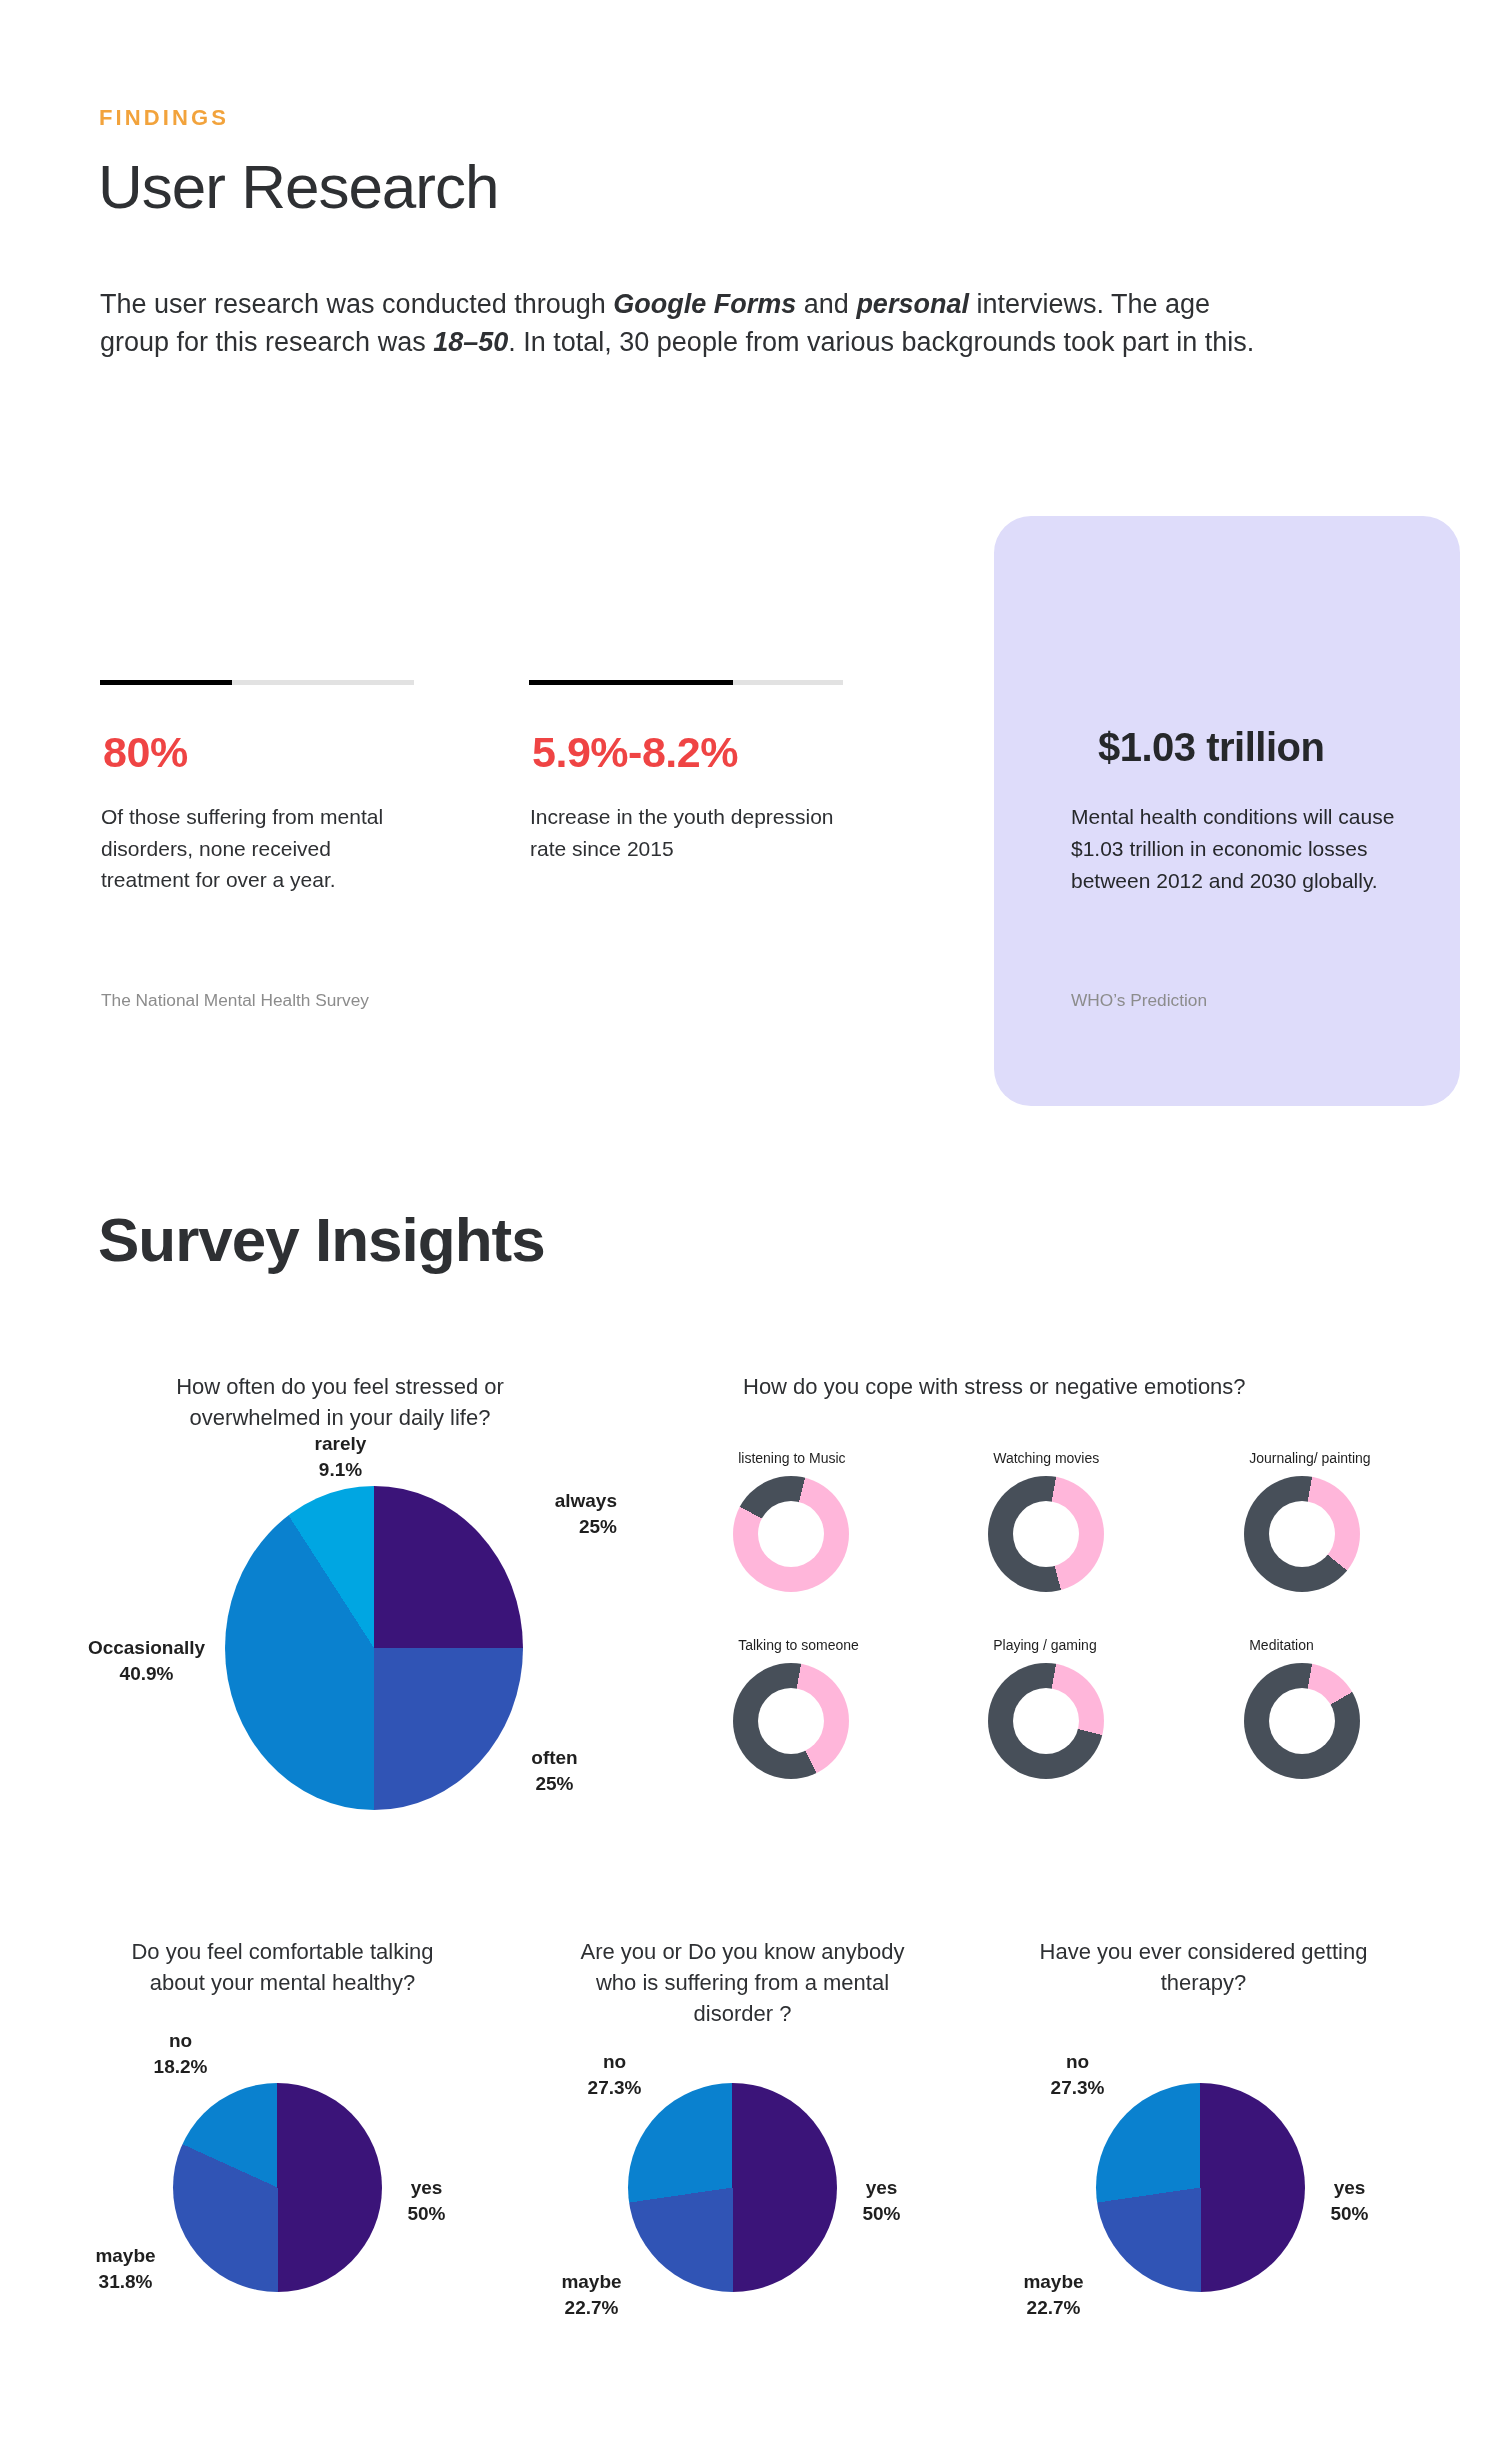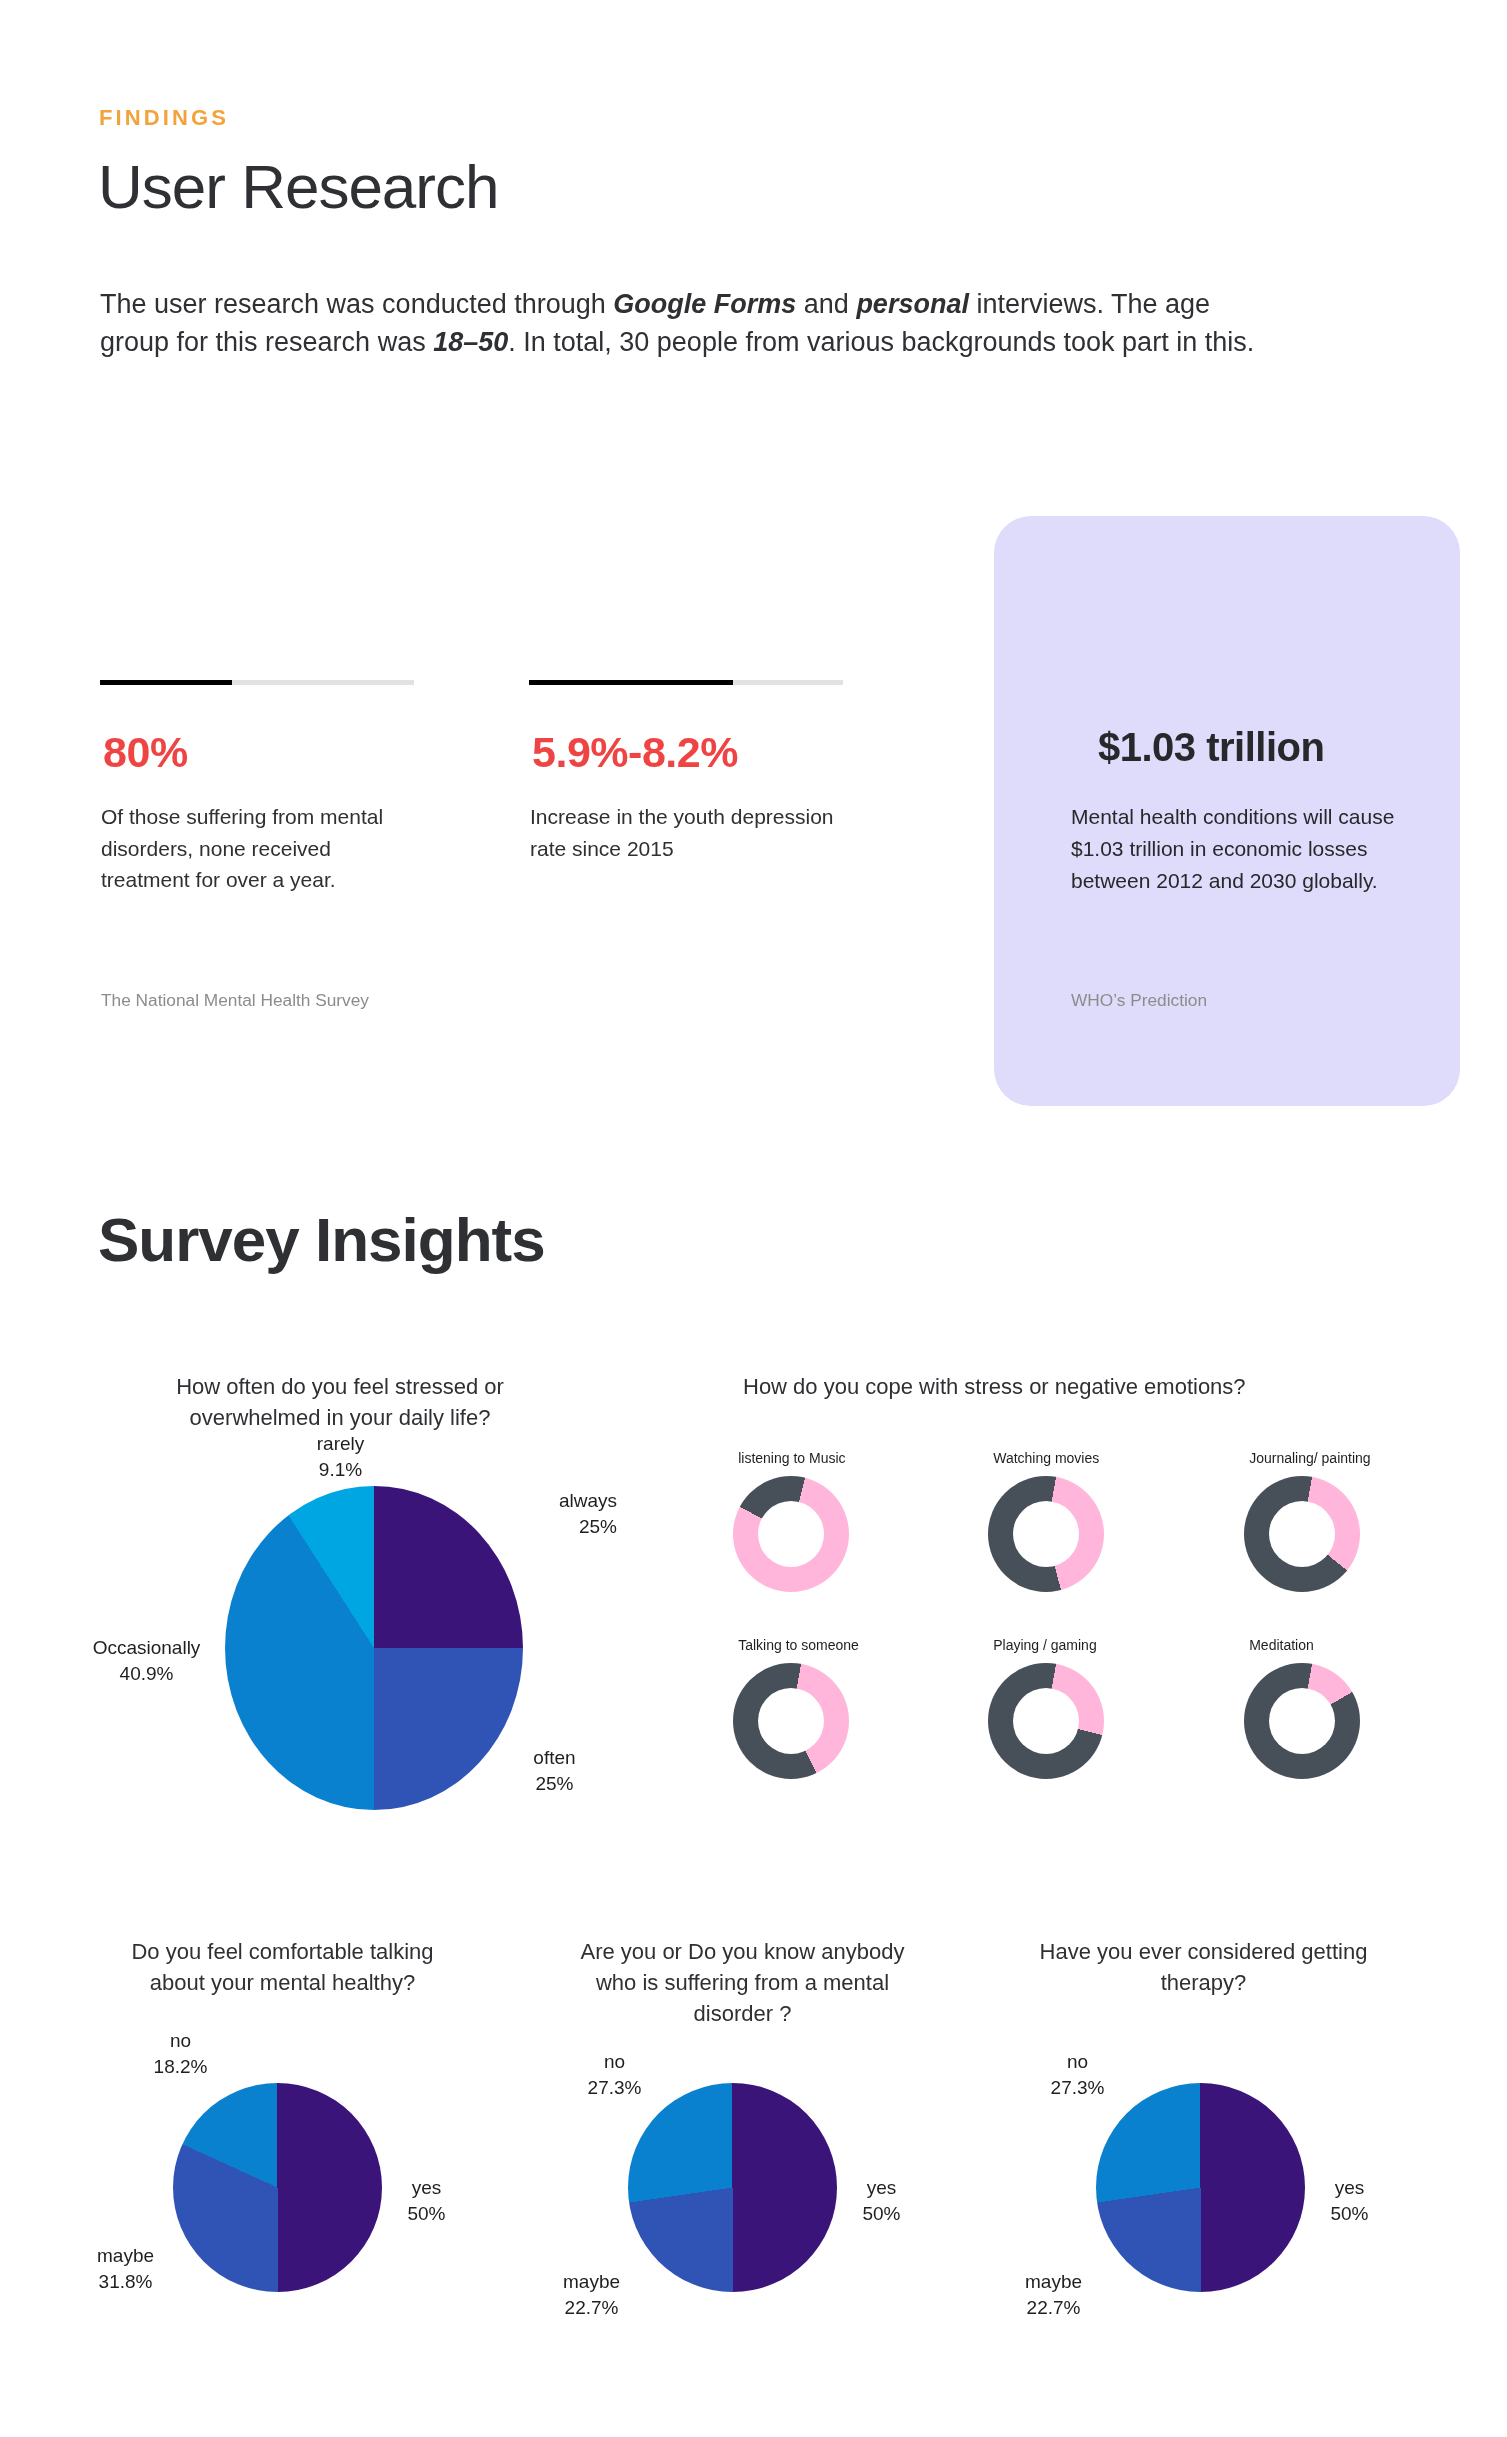--- a/index.html
+++ b/index.html
@@ -78,21 +78,21 @@
     position: absolute; left: 98px; top: 1204px;
     font-size: 62px; font-weight: 700; color: #2E3033; letter-spacing: -1px;
   }
 
   .chart-q-title {
     position: absolute; text-align: center;
     font-size: 22px; font-weight: 500; color: #2E3033; line-height: 1.42;
   }
 
   
-  .pie-block { position: absolute; }
+  .pie-block { position: absolute; font-weight: bold; }
   .pie {
     position: absolute;
     border-radius: 50%;
   }
   .pie-label {
     position: absolute; font-size: 19px; color: #1F1F1F; line-height: 1.35;
     text-align: center; white-space: nowrap;
   }
   .pie-label .pl-pct { display: block; }
 

